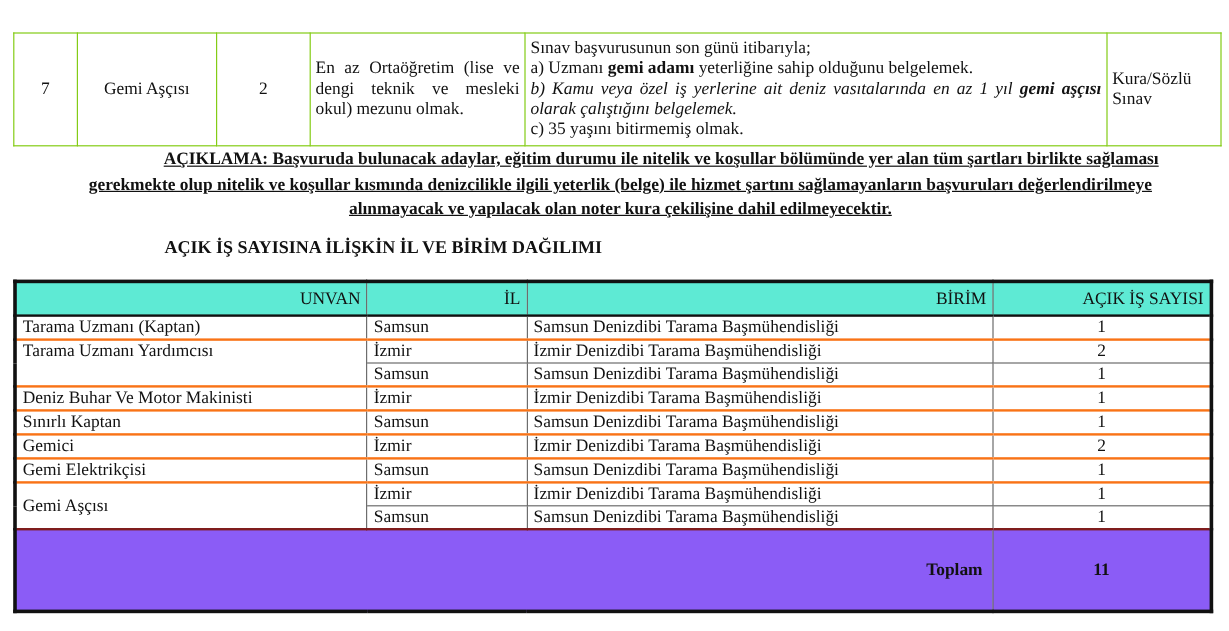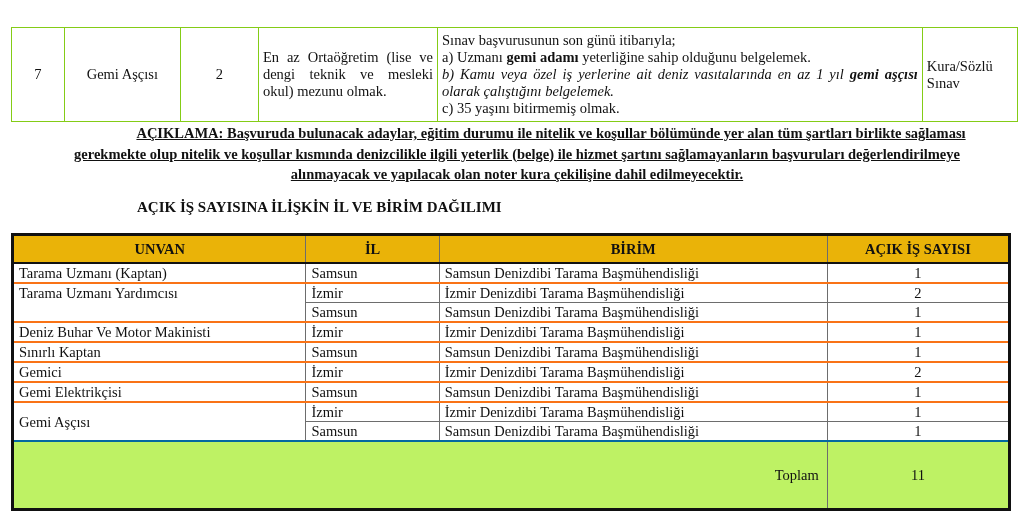--- a/index.html
+++ b/index.html
@@ -40,30 +40,30 @@
     position: absolute; left: 11px; top: 233px; width: 1000px;
     border-collapse: collapse; table-layout: fixed;
     border: 3px solid #111;
     font-size: 14.5px; line-height: 16px;
   }
   .dist-table th, .dist-table td {
     border: 1px solid #6d6d6d; padding: 1px 5px; vertical-align: middle;
   }
   .dist-table tr.group-start td { border-top: 2px solid #f97316; }
   .dist-table thead th {
-    background: #eab308; font-weight: bold; text-align: center;
+    background: #5eead4; font-weight: normal; text-align: right;
     height: 24px; border-bottom: 2px solid #111;
   }
   .dist-table .col-unvan { width: 282px; }
   .dist-table .col-il { width: 128px; }
   .dist-table .col-birim { width: 373px; }
   .dist-table .col-count { width: 175px; }
   .dist-table td.count { text-align: center; }
   .dist-table tr.total td {
-    background: #bef264; height: 64px; font-weight: normal; border-top: 2px solid #0369a1;
+    background: #8b5cf6; height: 64px; font-weight: bold; border-top: 2px solid #7f1d1d;
   }
   .dist-table tr.total td.total-label { text-align: right; padding-right: 8px; }
   .dist-table tr.total td.count { text-align: center; }
   b { font-weight: bold; }
 </style>
 </head>
 <body>
 
 <table class="top-table">
   <tbody>

